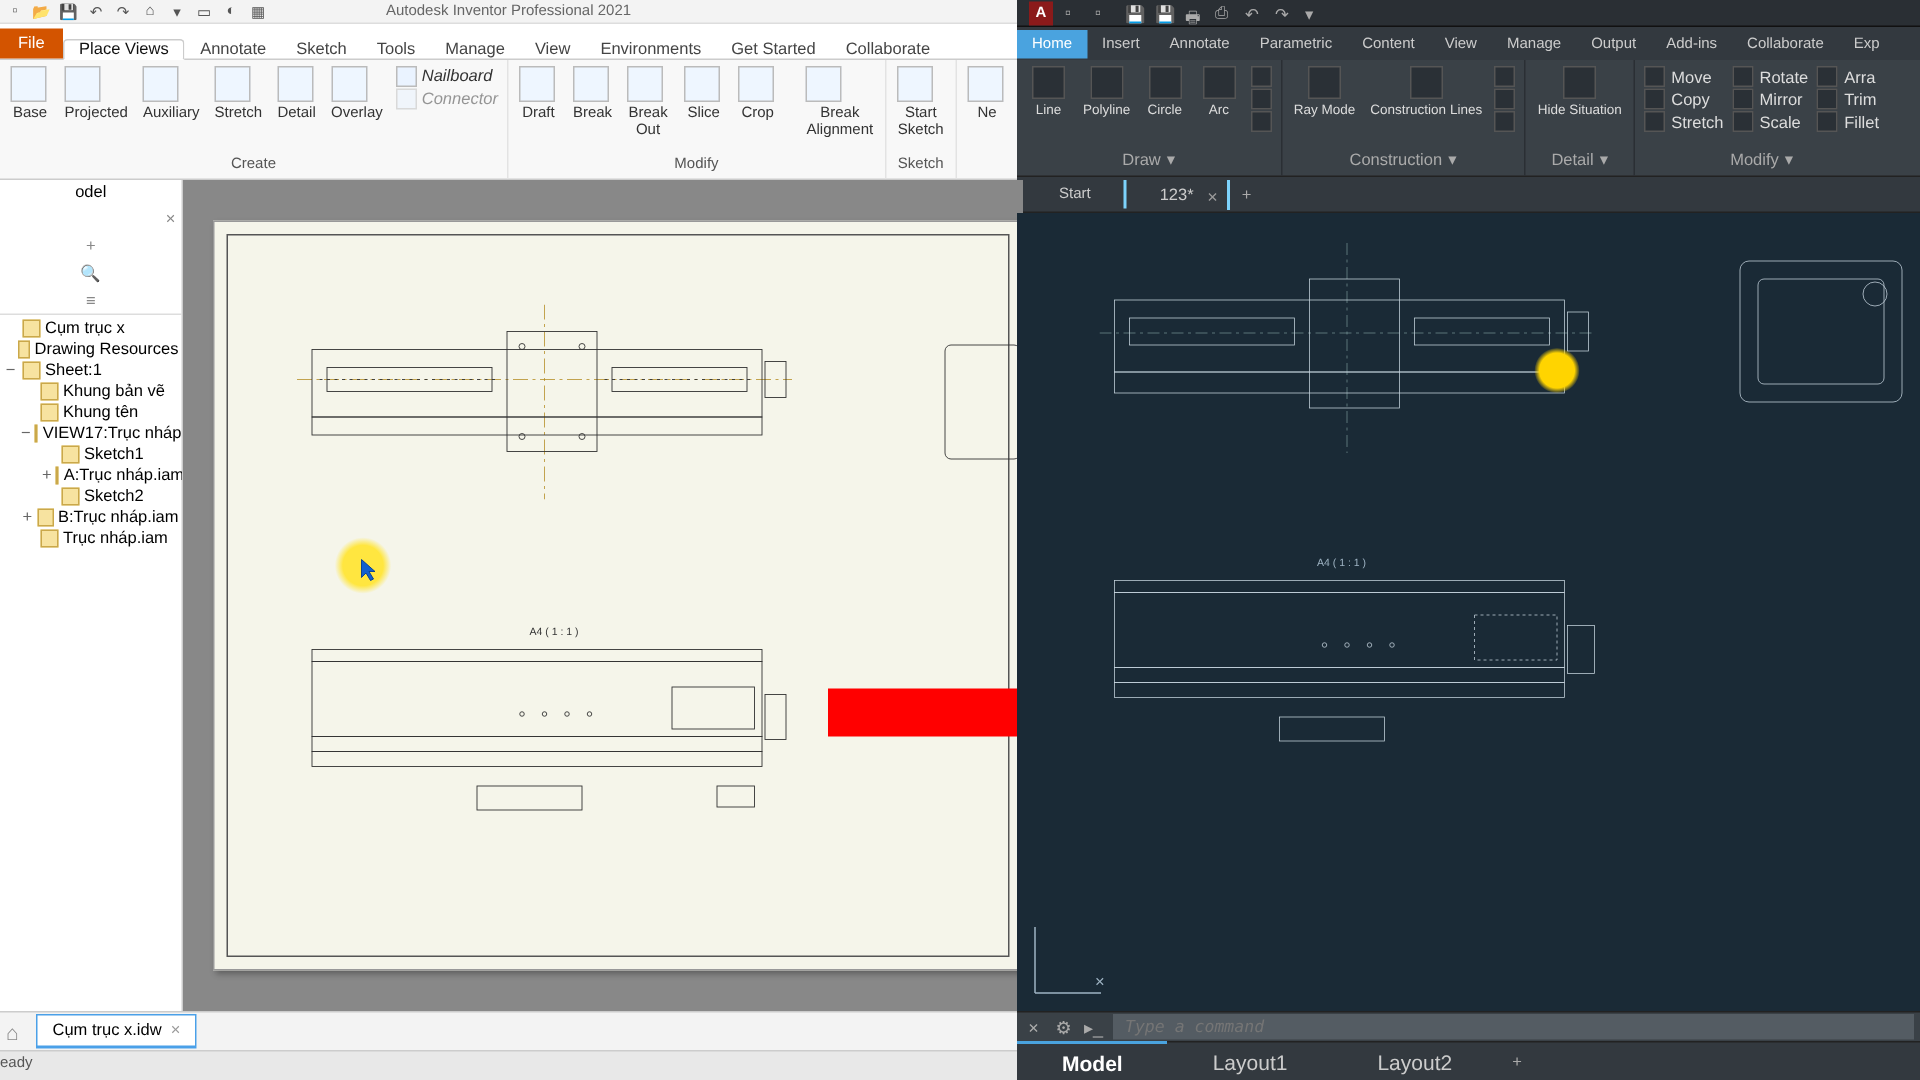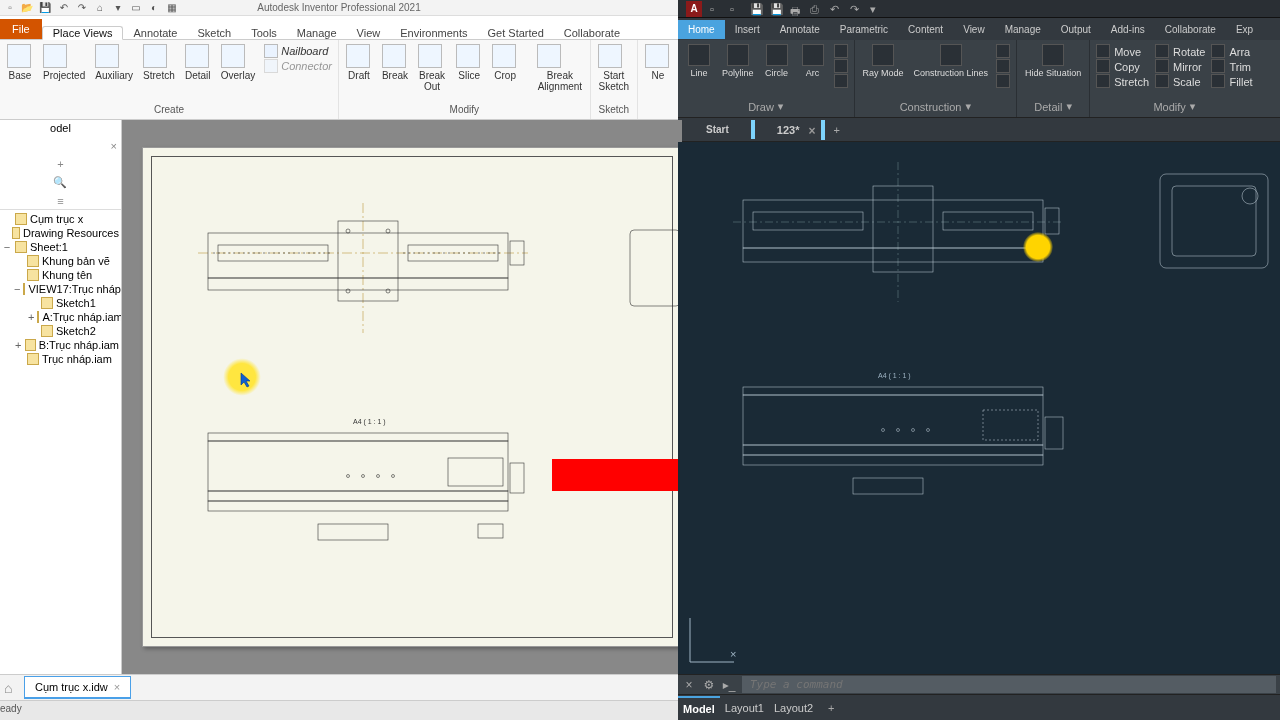--- a/index.html
+++ b/index.html
@@ -64,33 +64,33 @@
 .rgroup-d .row{display:flex;gap:6px;flex:1;align-items:flex-start;}
 .rgroup-d .glabel{font-size:10px;color:#aaa;padding:2px 0;display:flex;align-items:center;gap:4px;}
 .rbtn-d{display:flex;flex-direction:column;align-items:center;gap:2px;padding:2px 2px;cursor:pointer;min-width:30px;}
 .rbtn-d .ic{width:22px;height:22px;border:1px solid #555;background:#2a3036;}
 .rbtn-d .lb{font-size:9px;color:#ddd;text-align:center;line-height:10px;}
 .mini-col{display:flex;flex-direction:column;gap:1px;padding-top:2px;}
 .mini-col .mb{display:flex;align-items:flex-end;gap:4px;font-size:10px;color:#ddd;}
 .mini-col .mic{width:14px;height:14px;background:#2a3036;border:1px solid #555;}
 
 .file-tabs-r{height:24px;background:#33393f;display:flex;align-items:center;border-bottom:1px solid #222;gap:0;padding-left:6px;}
-.file-tabs-r .ftab{padding:4px 22px;font-size:10px;color:#ccc;border-right:4px solid #7dd3fc;cursor:pointer;position:relative;font-weight:bold;}
+.file-tabs-r .ftab{padding:4px 22px;font-size:10px;color:#ccc;border-right:2px solid #7dd3fc;cursor:pointer;position:relative;}
 .file-tabs-r .ftab .fx{position:absolute;right:6px;top:4px;color:#999;font-size:12px;}
 .file-tabs-r .plus{padding:4px 8px;color:#aaa;cursor:pointer;}
 
 .canvas-r{flex:1;background:#1a2a36;position:relative;}
 .mech-r{stroke:#c8d6e0;stroke-width:0.5;fill:none;}
 .hl-r{stroke:#8aa;stroke-width:0.4;stroke-dasharray:8 3 2 3;fill:none;}
 .cmd-r{height:20px;background:#3a4147;display:flex;align-items:center;border-top:1px solid #222;padding:0 4px;gap:6px;}
 .cmd-r .cic{width:14px;height:14px;color:#aaa;font-size:12px;display:flex;align-items:center;justify-content:center;}
 .cmd-r input{flex:1;background:#545c63;border:none;color:#bbb;font-style:italic;font-size:11px;padding:2px 8px;font-family:monospace;}
 .ucs{position:absolute;left:4px;bottom:4px;width:60px;height:60px;}
 .model-tabs-r{height:26px;background:#33393f;display:flex;align-items:center;border-top:1px solid #222;}
-.model-tabs-r .mtab{padding:5px 5px;font-size:11px;color:#ccc;cursor:pointer;}
+.model-tabs-r .mtab{padding:5px 30px;font-size:14px;color:#ccc;cursor:pointer;}
 .model-tabs-r .mtab.active{color:#fff;font-weight:bold;border-top:2px solid #4aa3df;}
 .model-tabs-r .plus{padding:5px 10px;color:#aaa;cursor:pointer;}
 .yellow-dot-r{position:absolute;width:30px;height:30px;background:radial-gradient(circle,#ffd400 0%,#ffd400 55%,rgba(255,212,0,0) 72%);border-radius:50%;}
 .scale-lbl{position:absolute;font-size:7px;color:#333;}
 .scale-lbl-r{position:absolute;font-size:7px;color:#9fb4c4;}
 </style>
 </head>
 <body>
 
 <div class="left">

